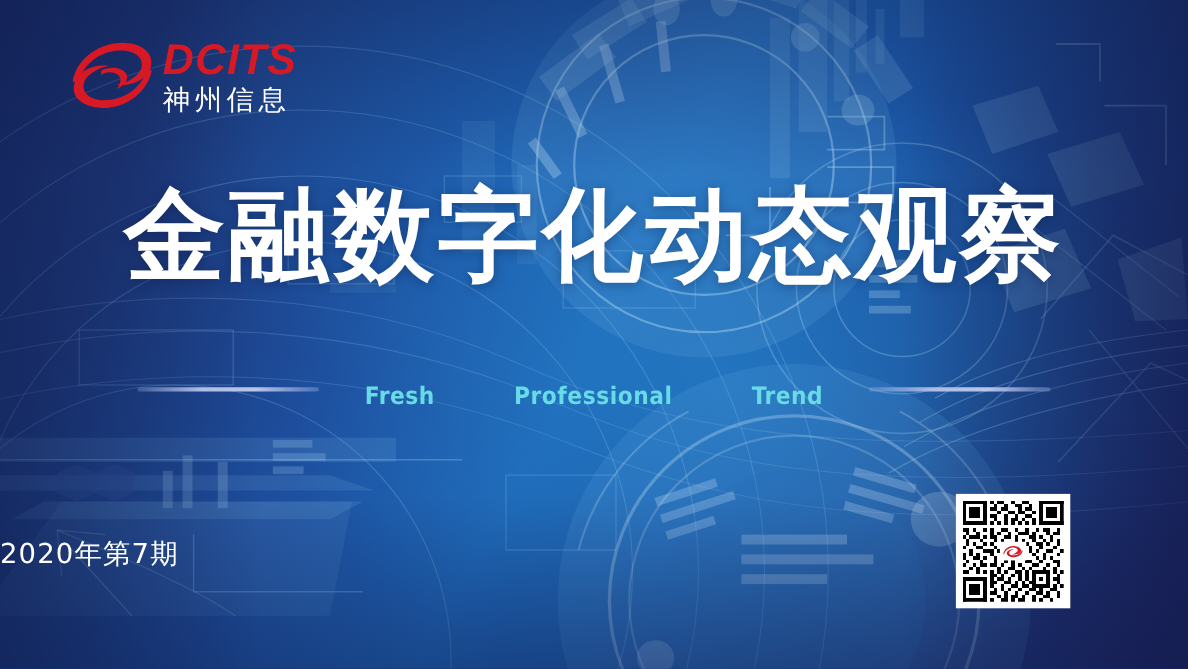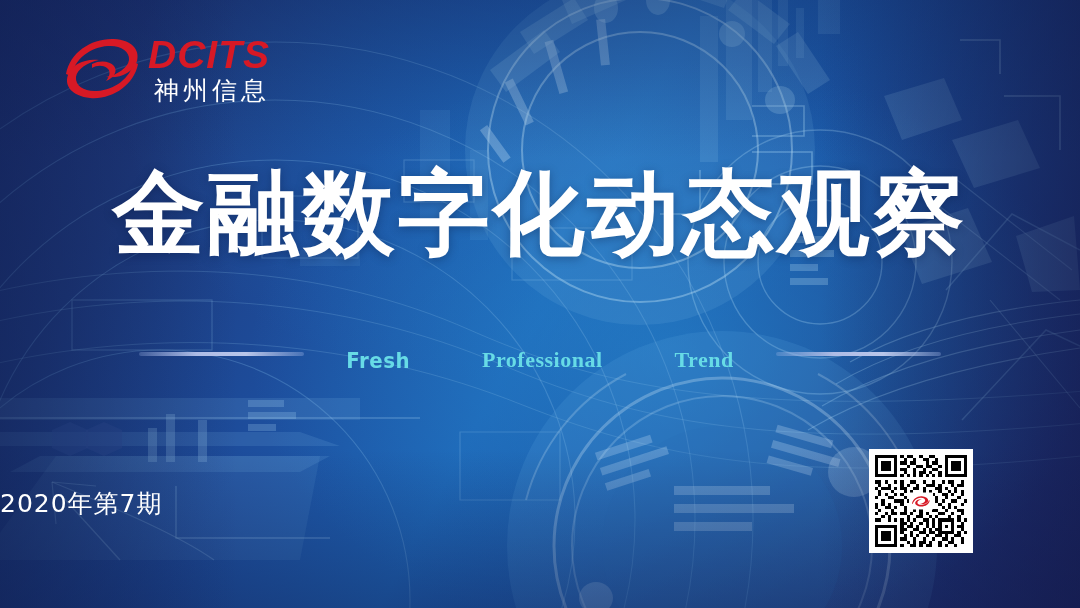--- a/index.html
+++ b/index.html
@@ -49,21 +49,20 @@
   .logo-text { display:flex; flex-direction:column; justify-content:center; padding-top:4px;}
   .logo-brand {
     font-size:39px; font-weight:bold; font-style:italic;
     color:#d71925; letter-spacing:1px; line-height:1.0;
     font-family:"Liberation Sans","DejaVu Sans",sans-serif;
   }
   .logo-cn {
     font-size:25px; color:#ffffff; letter-spacing:4px;
     line-height:1.15; margin-top:3px; font-weight:500;
     font-family:"DejaVu Sans","Liberation Sans",sans-serif;
-    text-align:right;
   }
 
   
   .title {
     position:absolute; left:0; right:0; top:168px;
     text-align:center;
     font-size:92px; line-height:1.0;
     font-weight:bold; color:#ffffff;
     letter-spacing:3px;
     font-family:"DejaVu Sans","Liberation Sans",sans-serif;
@@ -84,21 +83,21 @@
   .rule.left  { margin-right:42px; }
   .rule.right { margin-left:42px; }
   .tag {
     color:#67dbe6;
     font-size:22px; font-weight:bold;
     letter-spacing:0.5px;
     font-family:"DejaVu Sans Condensed","Liberation Sans",sans-serif;
     white-space:nowrap;
     margin-top:12px;
   }
-  .tag + .tag { margin-left:72px;font-family:Liberation Serif, serif; }
+  .tag + .tag { margin-left:72px; }
 
   
   .issue {
     position:absolute; left:0; right:0; top:487px;
     color:#ffffff; font-size:25px; font-weight:500;
     letter-spacing:1px;
     font-family:"DejaVu Sans","Liberation Sans",sans-serif;
   }
 
   

